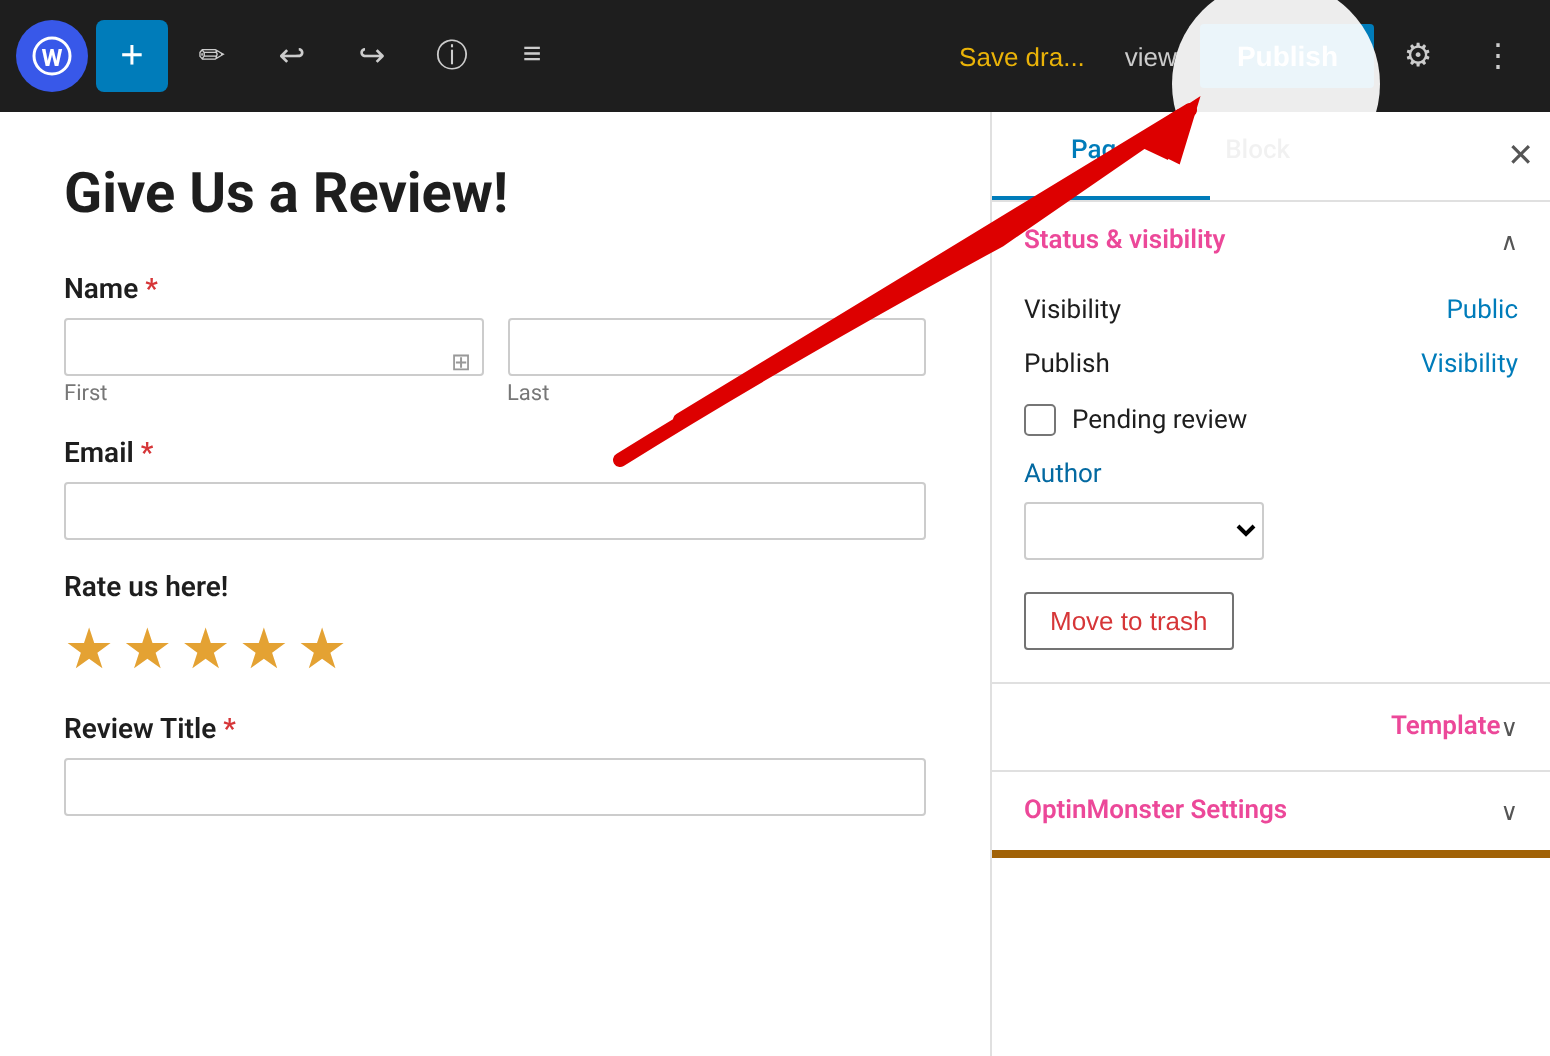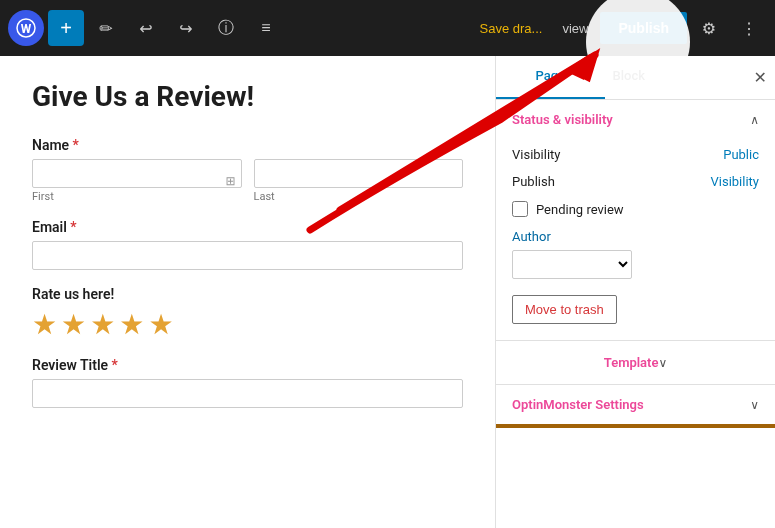--- a/index.html
+++ b/index.html
@@ -286,21 +286,21 @@
       padding: 6px 12px;
       font-size: 13px;
       border-radius: 2px;
       cursor: pointer;
     }
 
     
     .panel-header-template {
       display: flex;
       align-items: center;
-      justify-content: center;
+      justify-content: flex-end;
       padding: 14px 16px;
       cursor: pointer;
     }
 
     
     .optinmonster-panel {
       border-bottom: 4px solid #a16207;
     }
   </style>
 </head>

